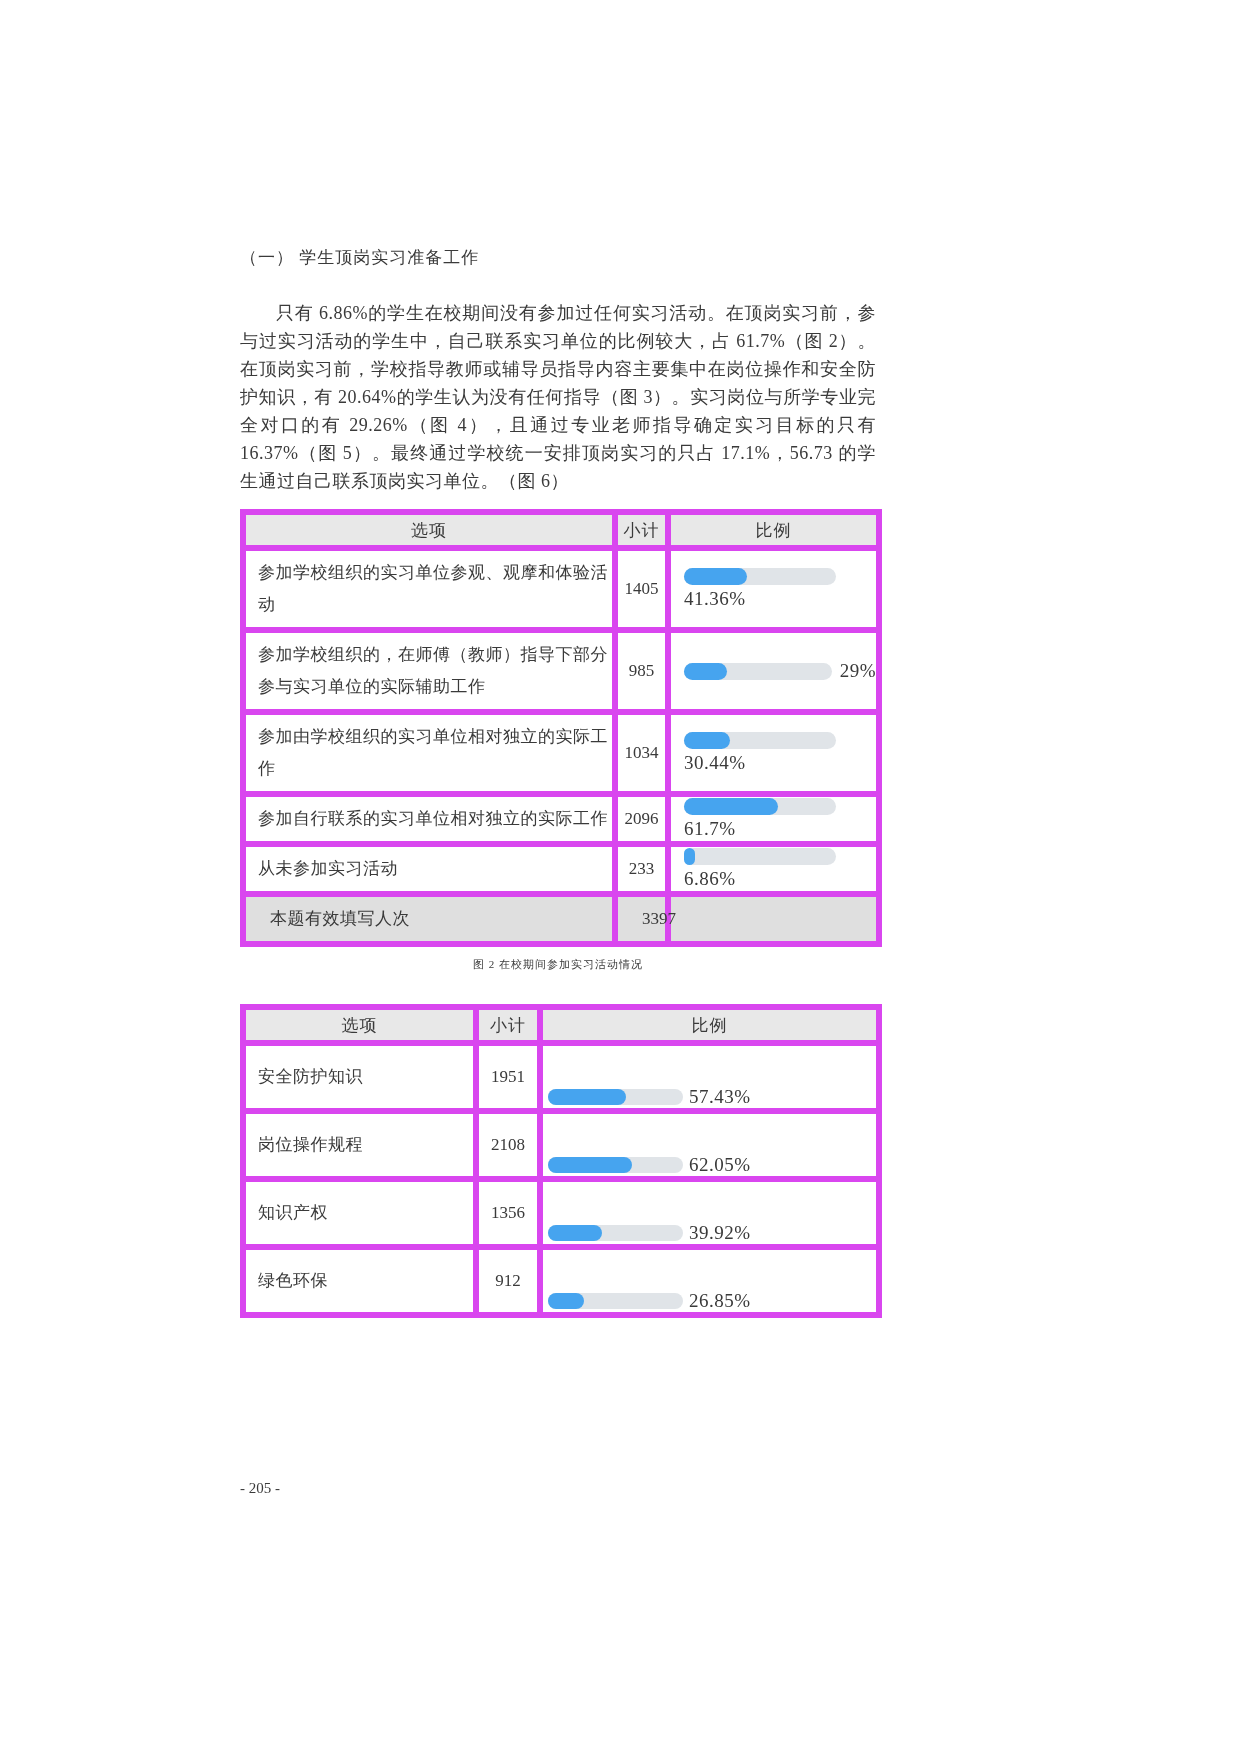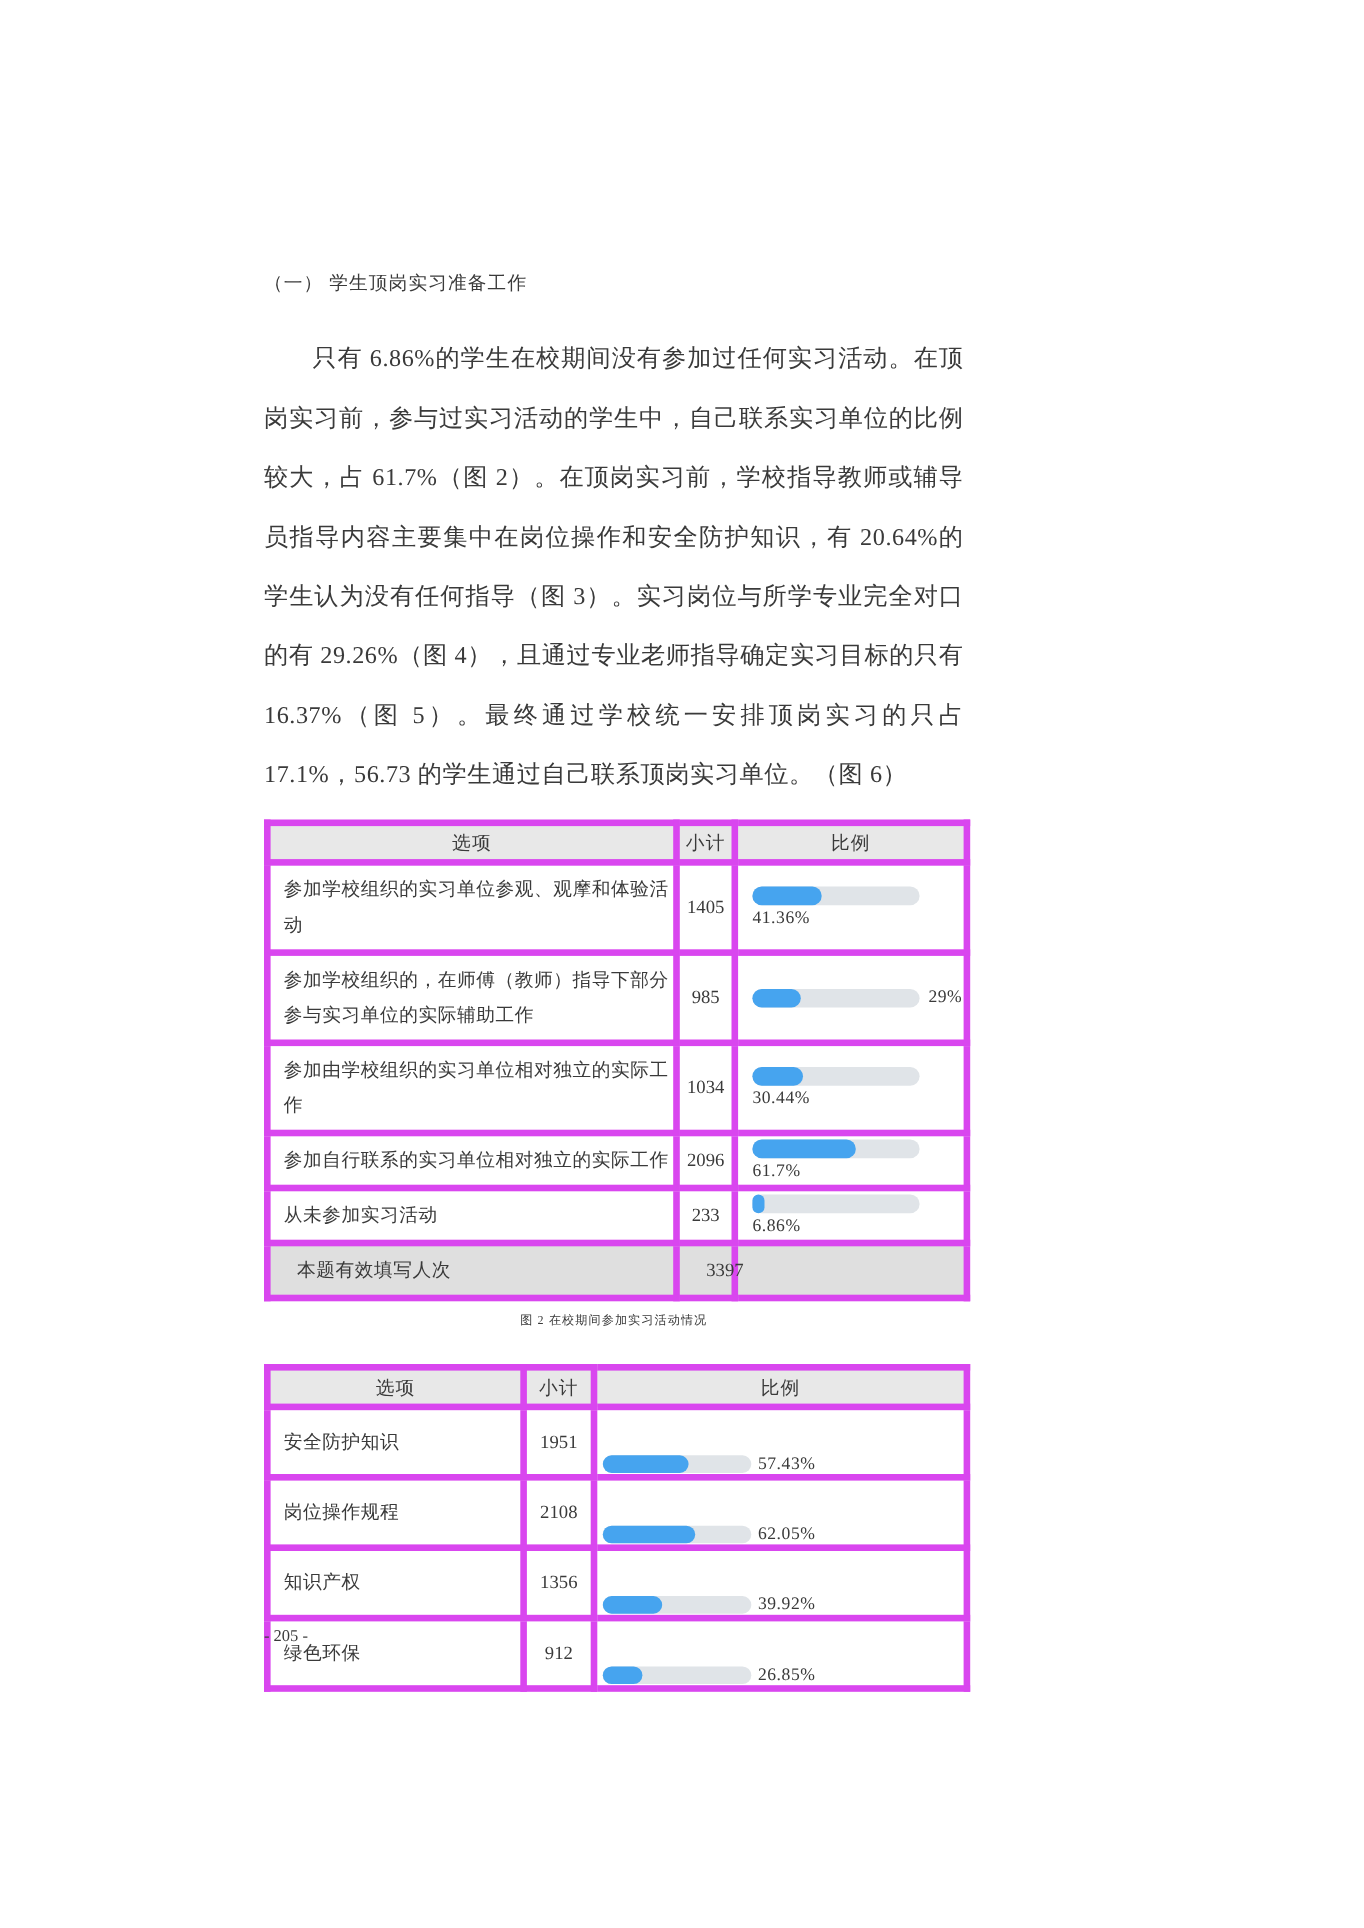--- a/index.html
+++ b/index.html
@@ -9,22 +9,22 @@
     font-family:"Liberation Serif","DejaVu Serif",serif;
     color:#3a3a3a;
   }
   .page { position:relative; width:1044px; height:1753px; background:#ffffff; overflow:hidden; }
   .content { position:absolute; left:240px; top:246px; width:636px; }
 
   .heading { font-size:17px; font-weight:normal; letter-spacing:1px; }
 
   .para {
     margin-top:30px;
-    font-size:22px;
-    line-height:54px;
+    font-size:18px;
+    line-height:28px;
     text-align:justify;
     text-indent:2em;
     letter-spacing:0.5px;
   }
 
   table { border-collapse:collapse; width:636px; table-layout:fixed; font-size:17px; }
   .t1 { margin-top:14px; }
   .t2 { margin-top:32px; }
   th, td { border:6px solid #d946ef; font-weight:normal; }
   th { background:#e8e8e8; height:36px; text-align:center; letter-spacing:1px; }
@@ -55,21 +55,21 @@
     width:152px; height:17px;
     background:#e0e4e8;
     border-radius:9px;
     position:relative;
   }
   .fill {
     height:17px; min-width:11px;
     background:#46a4ef;
     border-radius:9px;
   }
-  .pct { font-size:16px; letter-spacing:0.5px; }
+  .pct { font-size:19px; letter-spacing:0.5px; }
   .bar-stack .pct { margin-top:3px; }
 
   .t2 .bar-inline { padding-left:5px; gap:6px;margin-top:40px; }
   .t2 .track { width:135px; height:16px; }
   .t2 .fill { height:16px; min-width:10px; }
 
   .caption { margin-top:10px; text-align:center; font-size:11px; letter-spacing:1px; }
 
   .pageno {
     position:absolute; left:240px; top:1480px; width:636px;

